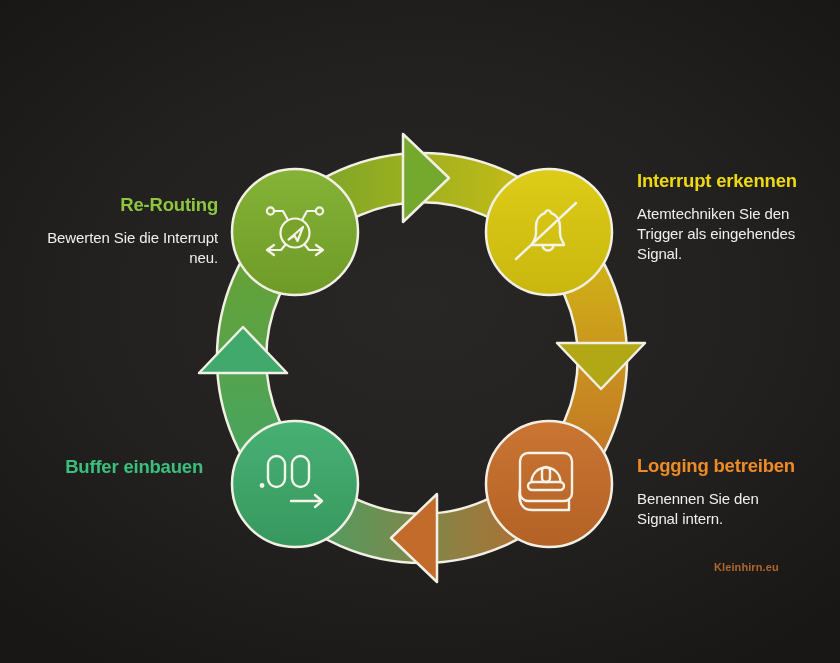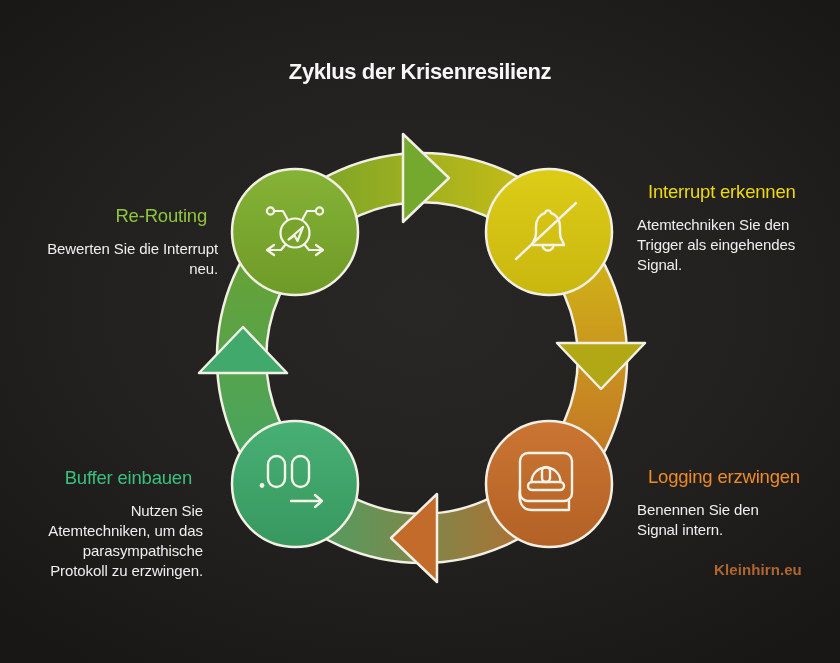--- a/index.html
+++ b/index.html
@@ -7,43 +7,42 @@
     position:relative;width:840px;height:663px;overflow:hidden;
     font-family:"Liberation Sans",sans-serif;
     background:radial-gradient(ellipse 600px 430px at 50% 46%, #292725 0%, #232120 55%, #181716 100%);
   }
   .title{
     position:absolute;top:59px;left:0;width:100%;text-align:center;
     font-size:22px;font-weight:bold;letter-spacing:-0.4px;
   }
   svg.cycle{position:absolute;left:0;top:0;}
   .step{position:absolute;}
-  .step h2{margin:11px;font-size:18.5px;font-weight:normal;letter-spacing:-0.2px;line-height:21px;}
+  .step h2{margin:0;font-size:18.5px;font-weight:bold;letter-spacing:-0.2px;line-height:21px;}
   .step p{margin:13px 0 0 0;font-size:15px;line-height:20px;letter-spacing:-0.1px;color:#efefef;}
   .step.right{text-align:right;}
   .step.right p{margin-left:auto;}
   .step-tl{right:622px;top:194px;width:230px;}
   .step-tl p{width:196px;}
   .step-tr{left:637px;top:170px;width:195px;}
   .step-tr p{width:180px;}
   .step-br{left:637px;top:455px;width:195px;}
   .step-br p{width:158px;}
   .step-bl{right:637px;top:456px;width:215px;}
   .step-bl p{width:164px;}
   .watermark{
     position:absolute;left:714px;top:561px;
-    font-size:15px;font-weight:bold;letter-spacing:0.1px;
+    font-size:11px;font-weight:bold;letter-spacing:0.1px;
   }
 </style>
 </head>
 <body>
 
 <div class="stage">
 
-  <div class="title" style="color: rgb(247, 247, 247);">Zyklus der Krisenresilienz</div>
 
   <svg class="cycle" width="840" height="663" viewBox="0 0 840 663">
     <defs>
       <linearGradient id="gTop" gradientUnits="userSpaceOnUse" x1="277" y1="0" x2="567" y2="0">
         <stop offset="0" stop-color="#6fa12b"></stop>
         <stop offset="1" stop-color="#d3c013"></stop>
       </linearGradient>
       <linearGradient id="gRight" gradientUnits="userSpaceOnUse" x1="0" y1="213" x2="0" y2="503">
         <stop offset="0" stop-color="#d3c013"></stop>
         <stop offset="1" stop-color="#c0682a"></stop>
@@ -133,24 +132,23 @@
     <h2 style="color: rgb(141, 198, 63);">Re-Routing</h2>
     <p>Bewerten Sie die Interrupt neu.</p>
   </div>
 
   <div class="step step-tr">
     <h2 style="color: rgb(238, 217, 15);">Interrupt erkennen</h2>
     <p>Atemtechniken Sie den Trigger als eingehendes Signal.</p>
   </div>
 
   <div class="step step-br">
-    <h2 style="color: rgb(239, 139, 37);">Logging erzwingen</h2>
+    <h2 style="color: rgb(239, 139, 37);">Logging betreiben</h2>
     <p>Benennen Sie den Signal intern.</p>
   </div>
 
   <div class="step step-bl right">
     <h2 style="color: rgb(58, 192, 125);">Buffer einbauen</h2>
-    <p>Nutzen Sie Atemtechniken, um das parasympathische Protokoll zu erzwingen.</p>
   </div>
 
   <div class="watermark" style="color: rgb(176, 102, 44);">Kleinhirn.eu</div>
 
 </div>
 
 </body></html>

